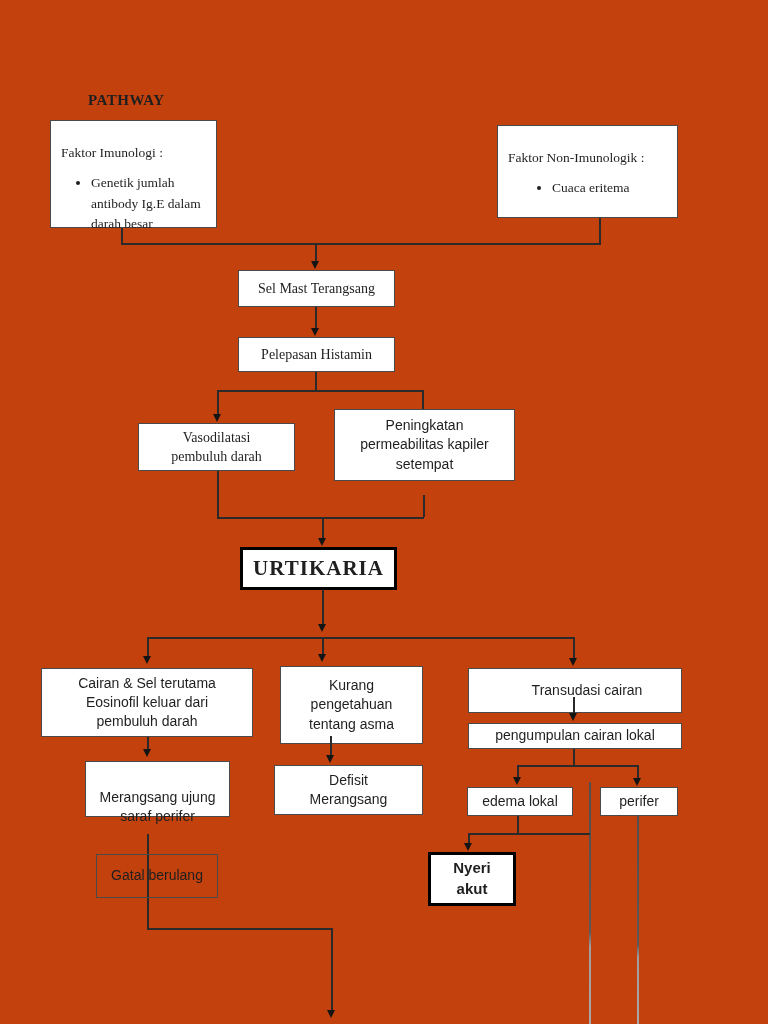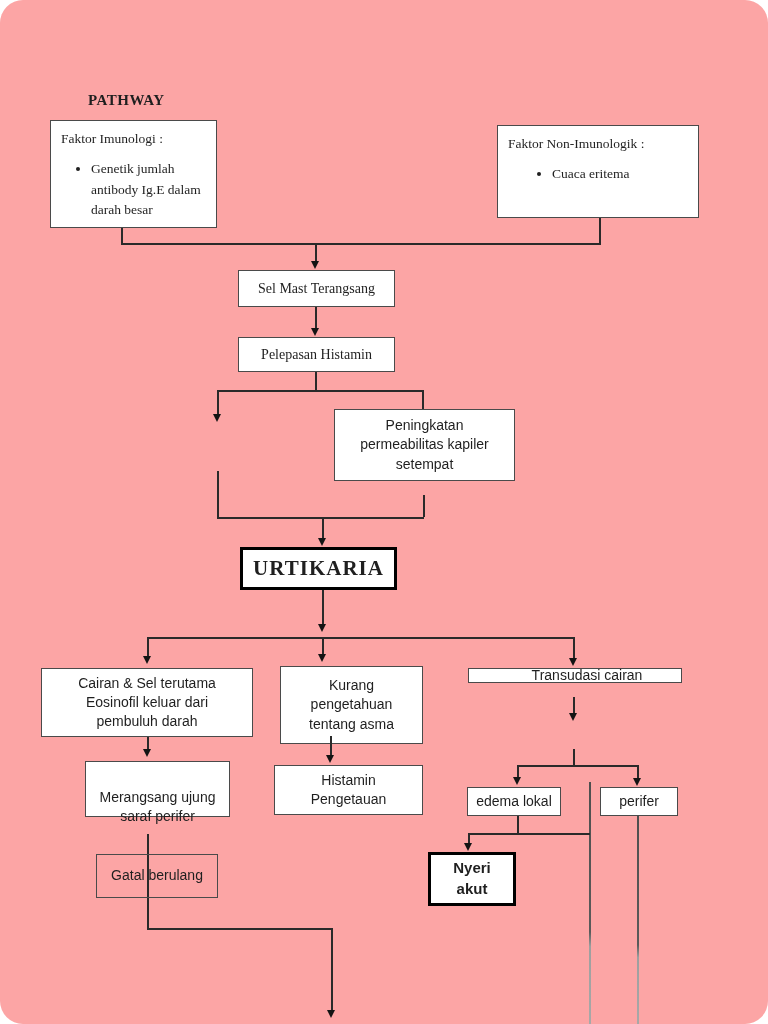--- a/index.html
+++ b/index.html
@@ -1,35 +1,35 @@
 <!DOCTYPE html>
 <html><head>
 <meta charset="utf-8">
 <style>
   html,body{margin:0;padding:0;background:#ffffff;}
-  #page{position:relative;width:768px;height:1024px;background:#fca5a5;overflow:hidden;
-        font-family:"Liberation Sans", sans-serif;color:#1f1f1f;border-radius:23px;}
+  #page{position:relative;width:768px;height:1024px;background:#c2410c;overflow:hidden;
+        font-family:"Liberation Sans", sans-serif;color:#1f1f1f;}
   .serif{font-family:"Liberation Serif", serif;}
   .sans{font-family:"Liberation Sans", sans-serif;}
   .box{position:absolute;border:1.5px solid #4a4a4a;background:#ffffff;
        display:flex;align-items:center;justify-content:center;text-align:center;
        font-size:14px;line-height:1.38;box-sizing:border-box;}
   .box .inner{display:block;}
   .thick{border:3px solid #000000;}
   .transparent{background:transparent;}
   .vl{position:absolute;width:1.5px;background:#2a2a2a;}
   .hl{position:absolute;height:1.5px;background:#2a2a2a;}
   .ah{position:absolute;width:0;height:0;border-left:4.5px solid transparent;
       border-right:4.5px solid transparent;border-top:8px solid #141414;}
   .fadeline{position:absolute;width:2px;
       background:linear-gradient(to bottom,#4f4f4f 0%,#5a5a5a 62%,#9f9f9f 68%,#a8a8a8 100%);}
   #title{position:absolute;left:88px;top:92px;font-weight:bold;font-size:15px;
          letter-spacing:0.5px;}
   .factor{align-items:flex-start;justify-content:flex-start;text-align:left;
-          font-size:13.5px;padding:9px 10px;}
+          font-size:13.5px;padding:23px 10px;}
   .factor .heading{display:block;margin:0 0 10px 0;}
   .factor ul{margin:0;padding:0 0 0 30px;}
   .factor li{margin:0;line-height:1.55;}
   .big-title{font-weight:bold;font-size:21px;letter-spacing:1px;}
   .bold{font-weight:bold;}
 </style>
 </head>
 <body>
 
 <div id="page">
@@ -38,21 +38,21 @@
 
   <div class="box serif factor" style="left:50px;top:120px;width:167px;height:108px;">
     <div class="inner">
       <span class="heading">Faktor Imunologi :</span>
       <ul>
         <li>Genetik  jumlah antibody Ig.E dalam darah besar</li>
       </ul>
     </div>
   </div>
 
-  <div class="box serif factor" style="left:497px;top:125px;width:202px;height:93px;">
+  <div class="box serif factor" style="left:497px;top:125px;width:181px;height:93px;">
     <div class="inner">
       <span class="heading">Faktor Non-Imunologik :</span>
       <ul style="padding-left:44px;">
         <li>Cuaca eritema</li>
       </ul>
     </div>
   </div>
 
   <div class="vl" style="left:121px;top:228px;height:16px;"></div>
   <div class="vl" style="left:599px;top:218px;height:26px;"></div>
@@ -71,20 +71,23 @@
     <span class="inner">Pelepasan Histamin</span>
   </div>
 
   <div class="vl" style="left:315px;top:372px;height:19px;"></div>
   <div class="hl" style="left:217px;top:390px;width:206px;"></div>
   <div class="vl" style="left:217px;top:390px;height:25px;"></div>
   <div class="ah" style="left:213px;top:414px;"></div>
   <div class="vl" style="left:422px;top:390px;height:25px;"></div>
   <div class="ah" style="left:418px;top:414px;"></div>
 
+  <div class="box serif" style="left:138px;top:423px;width:157px;height:48px;font-size:14px;">
+    <span class="inner" style="max-width:110px;">Vasodilatasi pembuluh darah</span>
+  </div>
 
   <div class="box sans" style="left:334px;top:409px;width:181px;height:72px;">
     <span class="inner" style="max-width:150px;">Peningkatan permeabilitas kapiler setempat</span>
   </div>
 
   <div class="vl" style="left:217px;top:471px;height:46px;"></div>
   <div class="vl" style="left:423px;top:495px;height:22px;"></div>
   <div class="hl" style="left:217px;top:517px;width:207px;"></div>
   <div class="vl" style="left:322px;top:517px;height:22px;"></div>
   <div class="ah" style="left:318px;top:538px;"></div>
@@ -104,50 +107,53 @@
   <div class="ah" style="left:569px;top:658px;"></div>
 
   <div class="box sans" style="left:41px;top:668px;width:212px;height:69px;">
     <span class="inner" style="max-width:165px;">Cairan &amp; Sel terutama Eosinofil keluar dari pembuluh darah</span>
   </div>
 
   <div class="box sans" style="left:280px;top:666px;width:143px;height:78px;">
     <span class="inner" style="max-width:98px;">Kurang pengetahuan tentang asma</span>
   </div>
 
-  <div class="box sans" style="left:468px;top:668px;width:214px;height:15px;padding-left:24px;">
+  <div class="box sans" style="left:468px;top:668px;width:214px;height:45px;padding-left:24px;">
     <span class="inner">Transudasi cairan</span>
   </div>
 
   <div class="vl" style="left:147px;top:737px;height:13px;"></div>
   <div class="ah" style="left:143px;top:749px;"></div>
   <div class="box sans" style="left:85px;top:761px;width:145px;height:56px;">
     <span class="inner" style="max-width:125px;margin-top:36px;">Merangsang ujung saraf perifer</span>
   </div>
 
   <div class="vl" style="left:330px;top:736px;height:20px;"></div>
   <div class="ah" style="left:326px;top:755px;"></div>
   <div class="box sans" style="left:274px;top:765px;width:149px;height:50px;">
-    <span class="inner" style="max-width:85px;">Histamin Pengetauan</span>
+    <span class="inner" style="max-width:85px;">Defisit Merangsang</span>
   </div>
 
   <div class="vl" style="left:573px;top:697px;height:17px;"></div>
   <div class="ah" style="left:569px;top:713px;"></div>
+  <div class="box sans" style="left:468px;top:723px;width:214px;height:26px;">
+    <span class="inner">pengumpulan cairan lokal</span>
+  </div>
 
   <div class="vl" style="left:573px;top:749px;height:16px;"></div>
   <div class="hl" style="left:517px;top:765px;width:121px;"></div>
   <div class="vl" style="left:517px;top:765px;height:13px;"></div>
   <div class="ah" style="left:513px;top:777px;"></div>
   <div class="vl" style="left:637px;top:765px;height:14px;"></div>
   <div class="ah" style="left:633px;top:778px;"></div>
 
   <div class="fadeline" style="left:589px;top:782px;height:242px;"></div>
   <div class="fadeline" style="left:637px;top:816px;height:208px;"></div>
 
-  <div class="box sans" style="left:467px;top:787px;width:94px;height:29px;text-align:right;">
+  <div class="box sans" style="left:467px;top:787px;width:106px;height:29px;text-align:right;">
     <span class="inner">edema lokal</span>
   </div>
   <div class="box sans" style="left:600px;top:787px;width:78px;height:29px;">
     <span class="inner">perifer</span>
   </div>
 
   <div class="vl" style="left:517px;top:816px;height:17px;"></div>
   <div class="hl" style="left:468px;top:833px;width:122px;"></div>
   <div class="vl" style="left:468px;top:833px;height:11px;"></div>
   <div class="ah" style="left:464px;top:843px;"></div>

